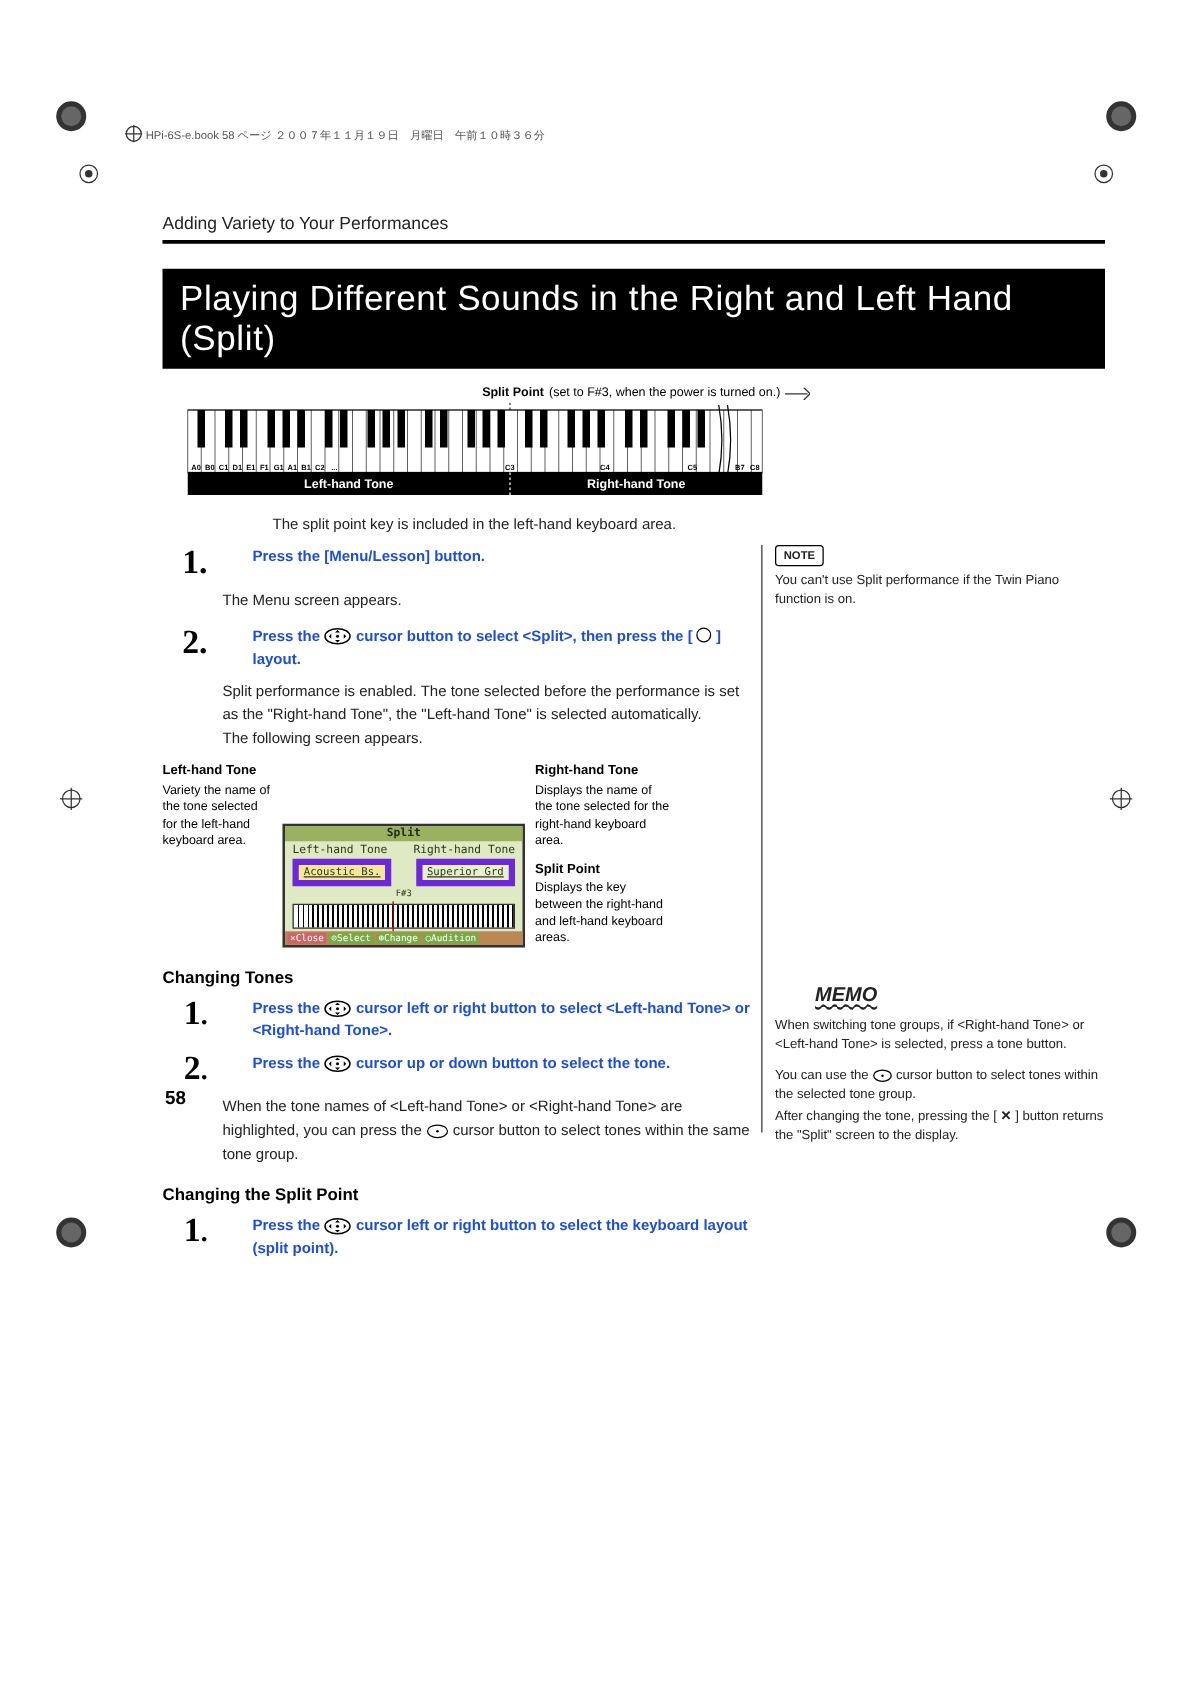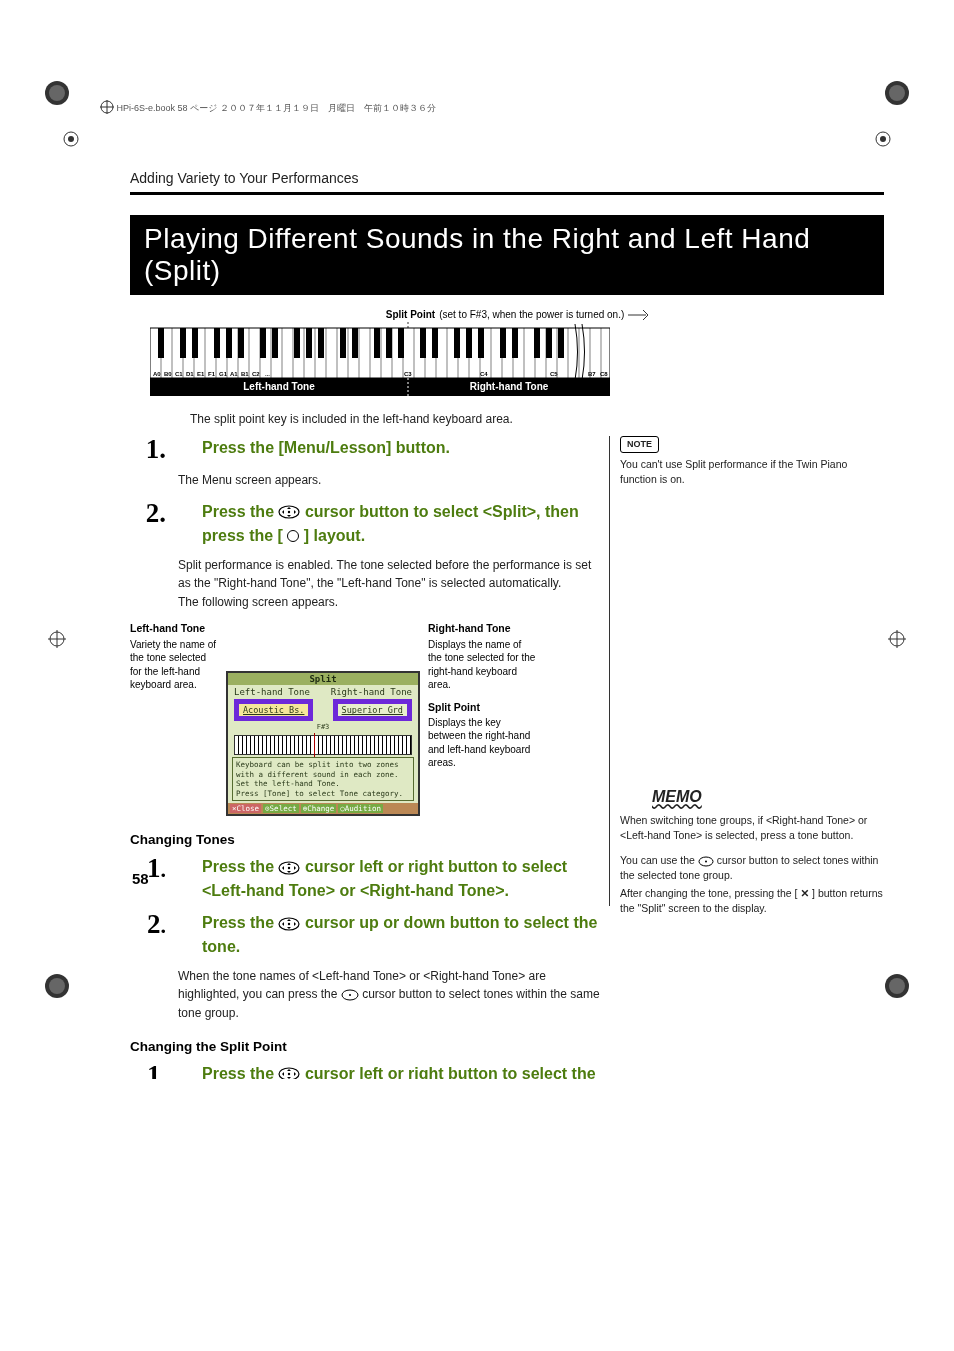--- a/index.html
+++ b/index.html
@@ -65,21 +65,21 @@
     color: #222;
   }
   .keyboard-fig {
     margin: 0 0 10px 20px;
   }
   .split-label { font-size: 10px; text-align:center; margin-bottom:2px; display:flex; justify-content:center; align-items:center; gap:4px;}
   .split-label b { font-weight: bold; }
   .keyboard-svg { display:block; }
   .after-fig {
     font-size: 12px;
-    margin-left: 60px;
+    margin-left: 88px;
     margin-top: 16px;
     margin-bottom: 10px;
     color: #222;
   }
   .two-col-wrap {
     display: flex;
     gap: 18px;
     margin-top: 6px;
     align-items: flex-start;
   }
@@ -95,21 +95,21 @@
   .step-num {
     font-family: "Times New Roman", serif;
     font-size: 27px;
     font-weight: bold;
     line-height: 1;
     min-width: 36px;
     text-align: right;
     padding-top: 0;
   }
   .step-num .dot { font-size: 22px; }
-  .step-body { font-size: 16px; line-height: 1.5; color:#4d7c0f; flex:1;padding-left:24px; }
+  .step-body { font-size: 12px; line-height: 1.5; color:#1d4ed8; flex:1;padding-left:24px; }
   .step-body b { font-weight: bold; }
   .step-sub { margin-left: 48px; font-size: 12px; line-height: 1.55; margin-bottom:10px; color:#222;}
   .cursor-icon {
     display: inline-block;
     vertical-align: middle;
   }
   .circle-o { display:inline-block; width:10px; height:10px; border:1.2px solid #000; border-radius:50%; vertical-align:-1px; }
   .x-mark { display:inline-block; font-weight:bold; font-family: Arial; }
   .section-sub {
     font-size: 13.5px;
@@ -373,26 +373,20 @@
             <div class="lcd-row">
               <span>Left-hand Tone</span>
               <span>Right-hand Tone</span>
             </div>
             <div class="lcd-row">
               <span class="item-box hl">Acoustic Bs.</span>
               <span class="item-box">Superior Grd</span>
             </div>
             <div style="text-align:center;font-size:7px;margin-top:2px">F#3</div>
             <div class="mini-kbd"></div>
-            <div class="msg">
-              <div>Keyboard can be split into two zones</div>
-              <div>with a different sound in each zone.</div>
-              <div>Set the left-hand Tone.</div>
-              <div>Press [Tone] to select Tone category.</div>
-            </div>
             <div class="bottom">
               <span style="background:#c66">×Close</span>
               <span>⊙Select</span>
               <span>⊕Change</span>
               <span>○Audition</span>
             </div>
           </div>
         </div>
         <div class="annot-col annot-right">
           <div class="hdr">Right-hand Tone</div>

